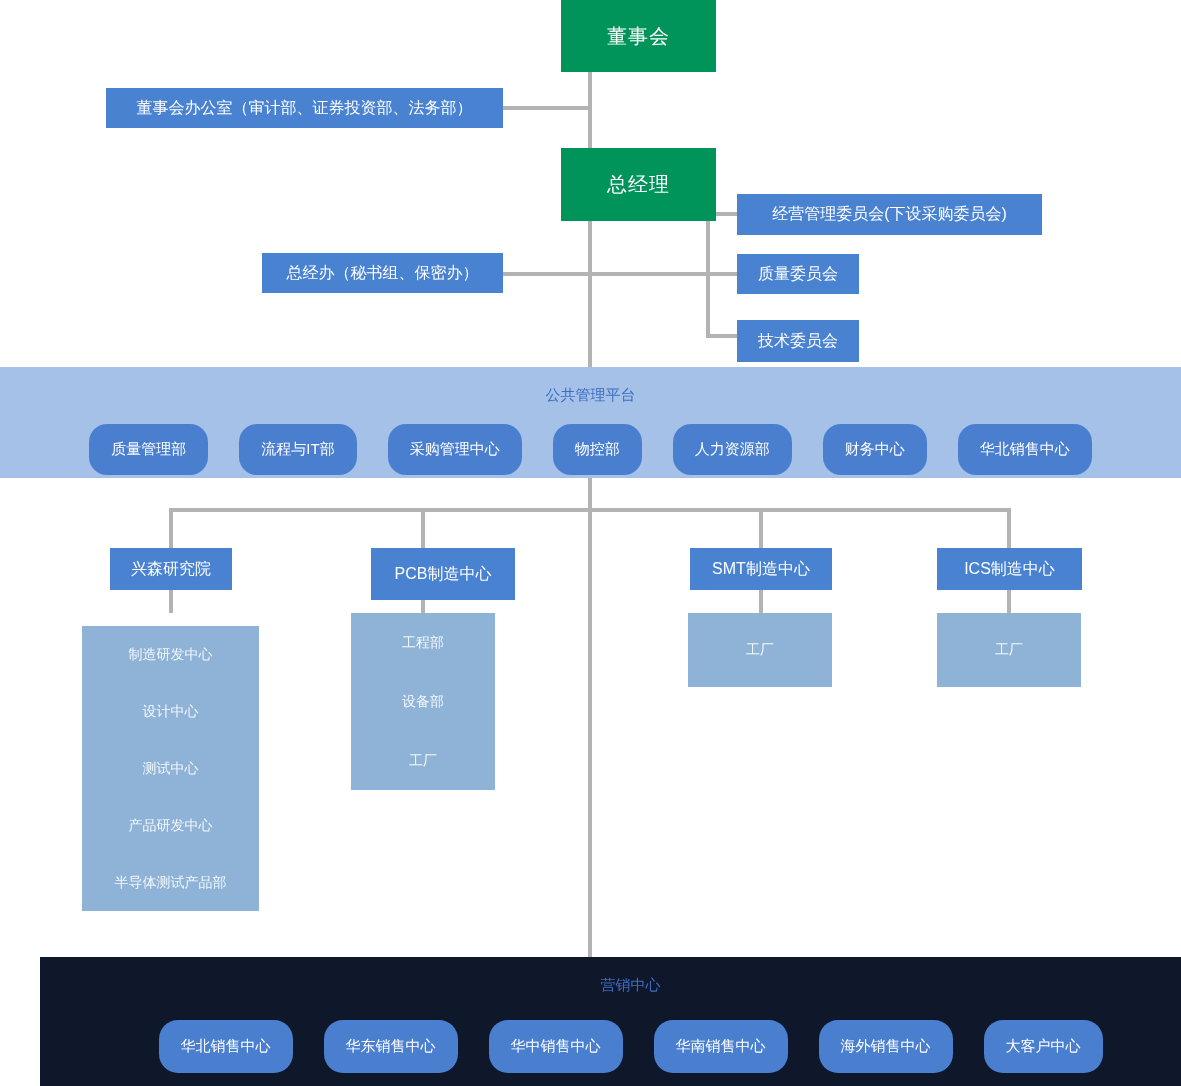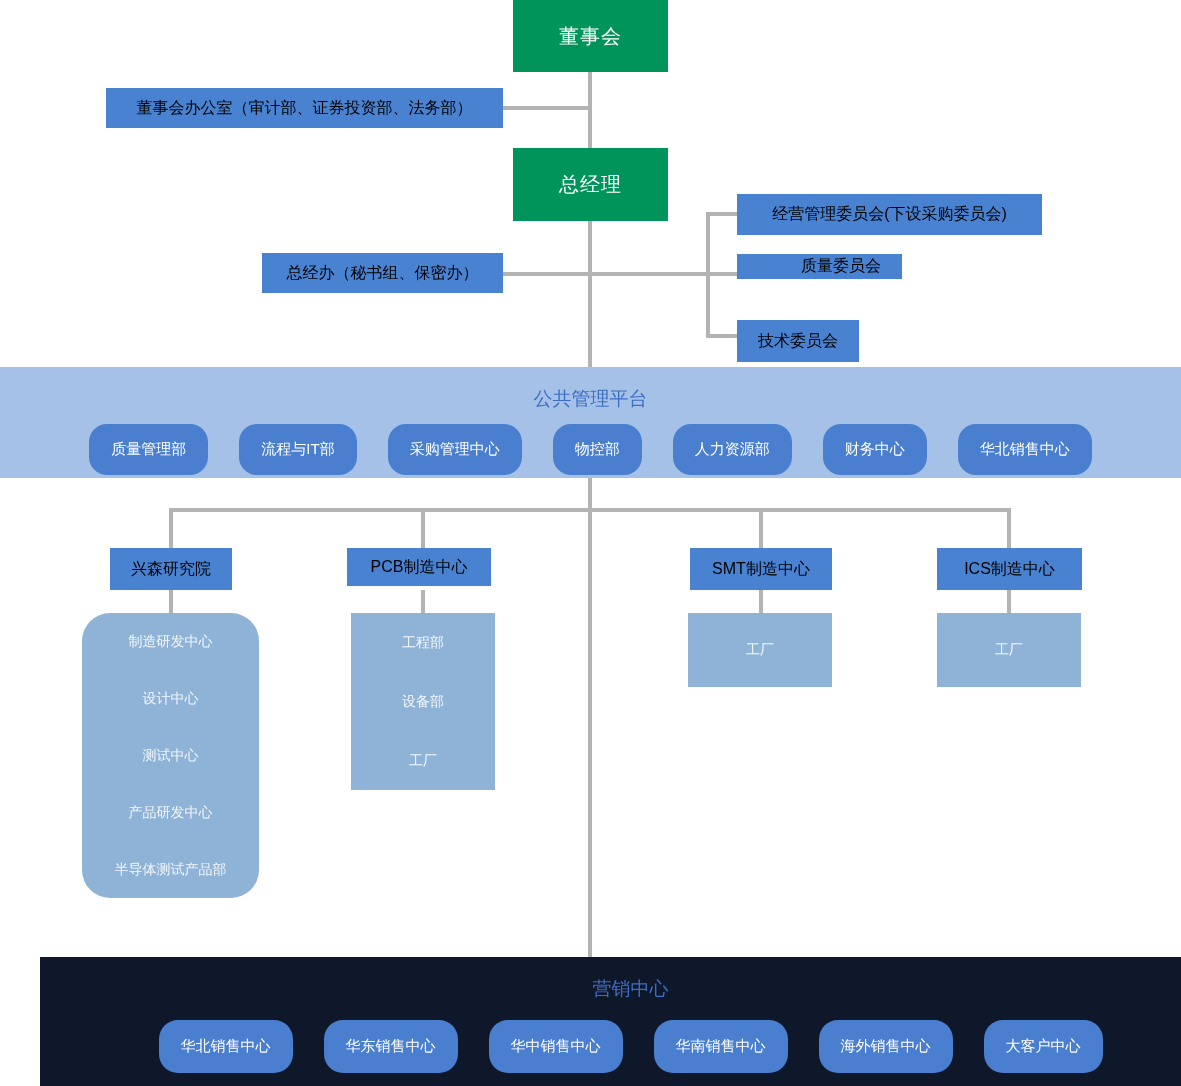--- a/index.html
+++ b/index.html
@@ -5,33 +5,33 @@
   html,body{margin:0;padding:0;}
   body{
     width:1181px;height:1086px;position:relative;background:#ffffff;
     font-family:"Liberation Sans","DejaVu Sans",sans-serif;
     overflow:hidden;
   }
   .line{position:absolute;background:#b3b3b3;}
   .box-green{
     position:absolute;background:#00935a;color:#ffffff;
     display:flex;align-items:center;justify-content:center;
-    font-size:20px;letter-spacing:1px;
+    font-size:20px;letter-spacing:1px;margin-left:48px;
   }
   .box-blue{
-    position:absolute;background:#4a82d2;color:#000000;
+    position:absolute;background:#4a82d2;color:#ffffff;
     display:flex;align-items:center;justify-content:center;
     font-size:16px;white-space:nowrap;
   }
   .band{position:absolute;left:0;width:1181px;}
   .band-platform{top:367px;height:111px;background:#a5c1e8;}
   .band-marketing{top:957px;height:156px;background:#0f172a;margin-left:40px;}
   .band-title{
     position:absolute;left:0;width:100%;text-align:center;
-    color:#3e6ec3;font-size:19px;
+    color:#3e6ec3;font-size:15px;
   }
   .pill-row{
     position:absolute;left:0;width:100%;
     display:flex;justify-content:center;gap:31px;
   }
   .pill{
     background:#4a7fd0;color:#ffffff;border-radius:18px;
     height:35px;padding:8px 22px;display:flex;align-items:center;
     font-size:15px;white-space:nowrap;
   }
@@ -66,42 +66,42 @@
 
 <div class="box-green" style="left:513px;top:0;width:155px;height:72px;">董事会</div>
 
 <div class="box-blue" style="left:106px;top:88px;width:397px;height:40px;">董事会办公室（审计部、证券投资部、法务部）</div>
 
 <div class="box-green" style="left:513px;top:148px;width:155px;height:73px;">总经理</div>
 
 <div class="box-blue" style="left:262px;top:253px;width:241px;height:40px;">总经办（秘书组、保密办）</div>
 
 <div class="box-blue" style="left:737px;top:194px;width:305px;height:41px;">经营管理委员会(下设采购委员会)</div>
-<div class="box-blue" style="left:737px;top:254px;width:122px;height:25px;padding-left:43px;">质量委员会</div>
+<div class="box-blue" style="left:737px;top:254px;width:122px;height:40px;">质量委员会</div>
 <div class="box-blue" style="left:737px;top:320px;width:122px;height:42px;">技术委员会</div>
 
 <div class="band band-platform">
   <div class="band-title" style="top:19px;">公共管理平台</div>
   <div class="pill-row" style="top:57px;">
     <div class="pill">质量管理部</div>
     <div class="pill">流程与IT部</div>
     <div class="pill">采购管理中心</div>
     <div class="pill">物控部</div>
     <div class="pill">人力资源部</div>
     <div class="pill">财务中心</div>
     <div class="pill">华北销售中心</div>
   </div>
 </div>
 
 <div class="box-blue" style="left:110px;top:548px;width:122px;height:42px;">兴森研究院</div>
-<div class="box-blue" style="left:347px;top:548px;width:144px;height:38px;">PCB制造中心</div>
+<div class="box-blue" style="left:371px;top:548px;width:144px;height:52px;">PCB制造中心</div>
 <div class="box-blue" style="left:690px;top:548px;width:142px;height:42px;">SMT制造中心</div>
 <div class="box-blue" style="left:937px;top:548px;width:145px;height:42px;">ICS制造中心</div>
 
-<div class="subbox" style="left:82px;top:613px;width:177px;height:285px;border-radius:28px;">
+<div class="subbox" style="left:82px;top:626px;width:177px;height:285px;">
   <div class="sub-item">制造研发中心</div>
   <div class="sub-item">设计中心</div>
   <div class="sub-item">测试中心</div>
   <div class="sub-item">产品研发中心</div>
   <div class="sub-item">半导体测试产品部</div>
 </div>
 
 <div class="subbox" style="left:351px;top:613px;width:144px;height:177px;">
   <div class="sub-item">工程部</div>
   <div class="sub-item">设备部</div>

